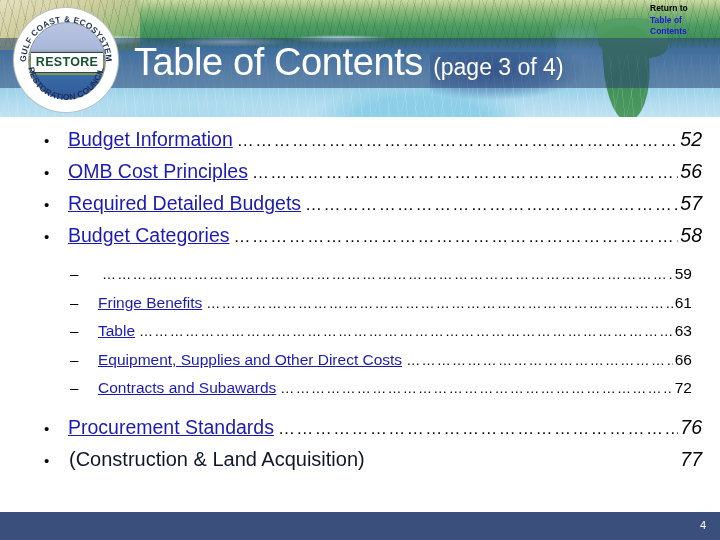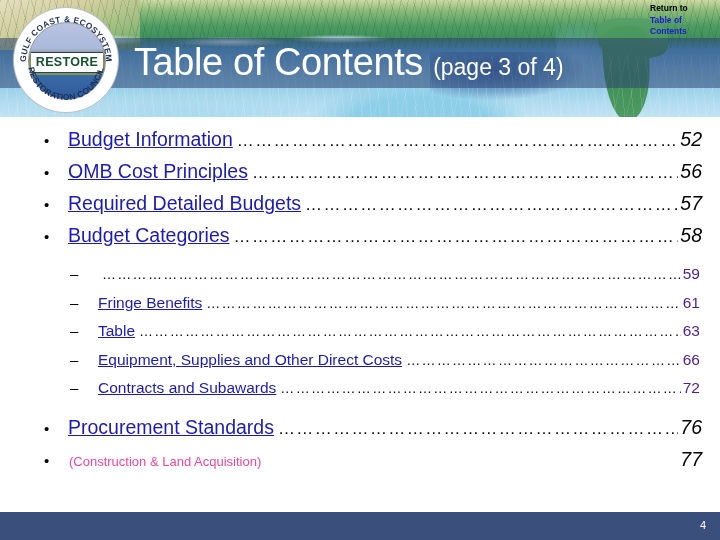--- a/index.html
+++ b/index.html
@@ -247,22 +247,22 @@
   li.toc-item .page-no {
     flex: 0 0 auto;
     color: #000000;
     font-size: 19.5px;
     text-align: right;
     padding-right: 18px;
     font-style: italic;
   }
   li.toc-item .note {
     flex: 0 0 auto;
-    color: #ec4899;
-    font-size: 13px;
+    color: #0f172a;
+    font-size: 20px;
     padding-left: 1px;
   }
 
   
   ul.toc-sub { margin-top: 2px; }
   li.toc-sub-item {
     display: flex;
     align-items: baseline;
     font-family: "Liberation Sans", sans-serif;
     font-size: 15.5px;
@@ -287,23 +287,23 @@
     flex: 1 1 auto;
     overflow: hidden;
     white-space: nowrap;
     color: #000000;
     letter-spacing: 1.3px;
     font-size: 14px;
     margin: 0 2px 0 4px;
   }
   li.toc-sub-item .page-no {
     flex: 0 0 auto;
-    color: #4c1d95;
+    color: #000000;
     font-size: 15.5px;
-    padding-right: 20px;
+    padding-right: 28px;
   }
 
   .group-spacer { height: 6px; }
   .group-spacer2 { height: 9px; }
 
   
   #footer-bar {
     position: absolute;
     left: 0; top: 512px;
     width: 720px; height: 28px;

